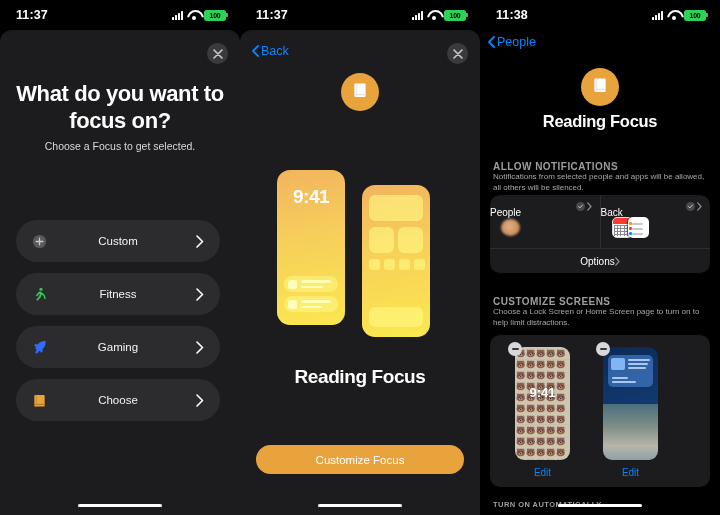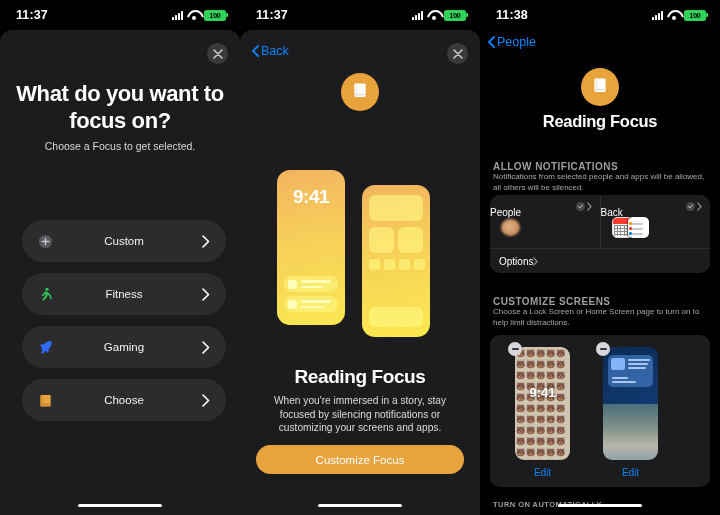--- a/index.html
+++ b/index.html
@@ -68,21 +68,21 @@
   
   .p1-title {
     position:absolute; top: 50px; left: 14px; width: 212px;
     color:#fff; font-size: 22px; line-height: 27px; font-weight: 700;
     text-align: center; letter-spacing: -.4px;
   }
   .p1-sub {
     position:absolute; top: 110px; left: 14px; width: 212px; text-align:center;
     color: #d8d8da; font-size: 10.5px;
   }
-  .focus-list { position:absolute; top: 190px; left: 22px; width: 204px; }
+  .focus-list { position:absolute; top: 190px; left: 16px; width: 204px; }
   .focus-row {
     position: relative; height: 42px; margin-bottom: 11px;
     background: #2c2c2e; border-radius: 21px;
     display:flex; align-items:center;
   }
   .focus-ico {
     position:absolute; left: 15px; width: 17px; height: 17px;
     display:flex; align-items:center; justify-content:center;
   }
   .focus-label {
@@ -187,21 +187,21 @@
   }
   .pa-row { display:flex; height: 53px; }
   .pa-cell { position:relative; flex: 1; padding: 7px 0; }
   .pa-cell + .pa-cell { border-left: .5px solid #2e2e31; }
   .pa-title { color:#fff; font-size: 10px; }
   .pa-ctrl { position:absolute; top: 7px; right: 8px; display:flex; align-items:center; gap:2px; }
   .pa-check { width: 9px; height: 9px; border-radius:50%; background:#48484a;
               display:flex; align-items:center; justify-content:center; }
   .opt-row {
     height: 25px; border-top: .5px solid #2e2e31; display:flex; align-items:center;
-    justify-content:flex-start; padding: 0 9px;
+    justify-content:center; padding: 0 9px;
   }
   .opt-label { color:#fff; font-size: 10px; }
 
   .avatar {
     position:absolute; left: 11px; top: 24px; width: 19px; height: 17px;
     border-radius: 50%;
     background: radial-gradient(circle at 45% 45%, #e3b185 0%, #c98f5d 60%, #a8754a 100%);
     filter: blur(1.2px);
   }
   .appicons { position:absolute; left: 11px; top: 22px; display:flex; }
@@ -428,21 +428,20 @@
           <span class="hw m2"></span>
           <span class="hw s1"></span>
           <span class="hw s2"></span>
           <span class="hw s3"></span>
           <span class="hw s4"></span>
           <span class="hw dock"></span>
         </div>
       </div>
 
       <div class="p2-title">Reading Focus</div>
-      <div class="p2-desc">When you're immersed in a story, stay focused by silencing notifications or customizing your screens and apps.</div>
       <div class="cta">Customize Focus</div>
 
       <div class="home-ind"></div>
     </div>
   </div>
 
   <div class="phone p3">
     <div class="statusbar">
       <span class="sb-time">11:38</span>
       <span class="sb-right">

